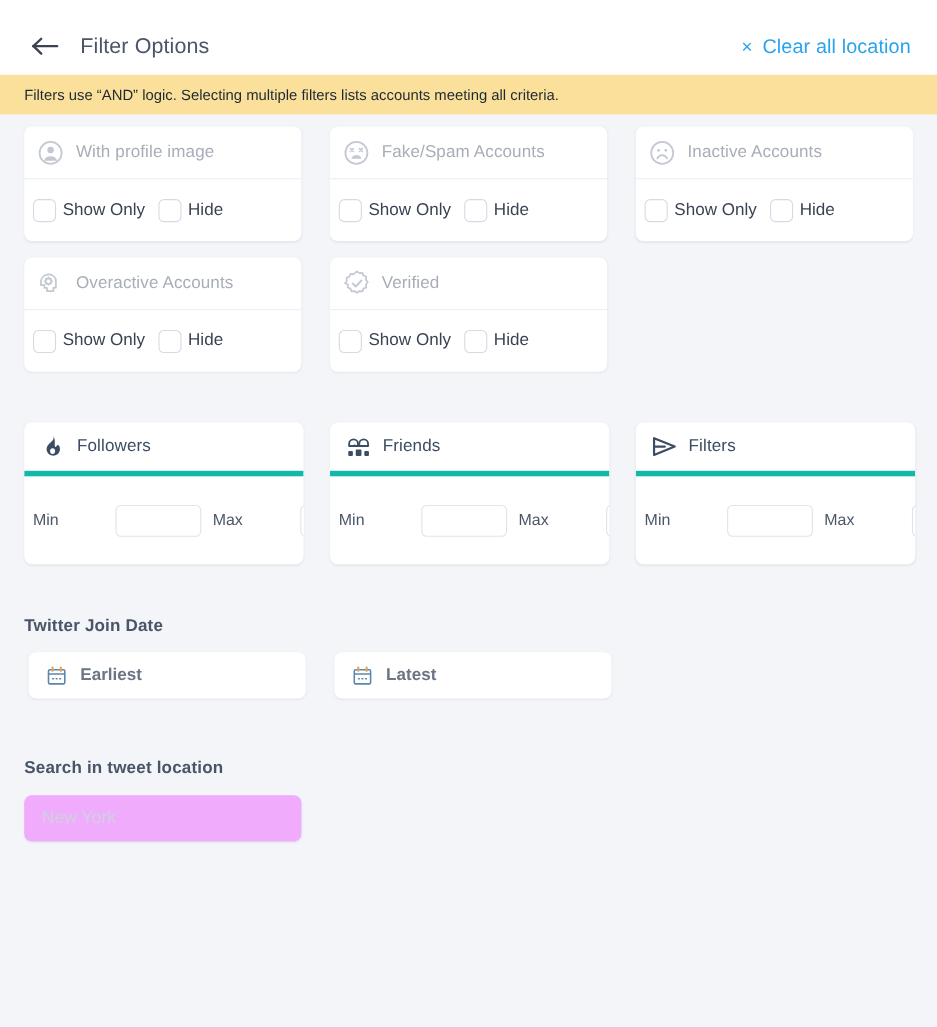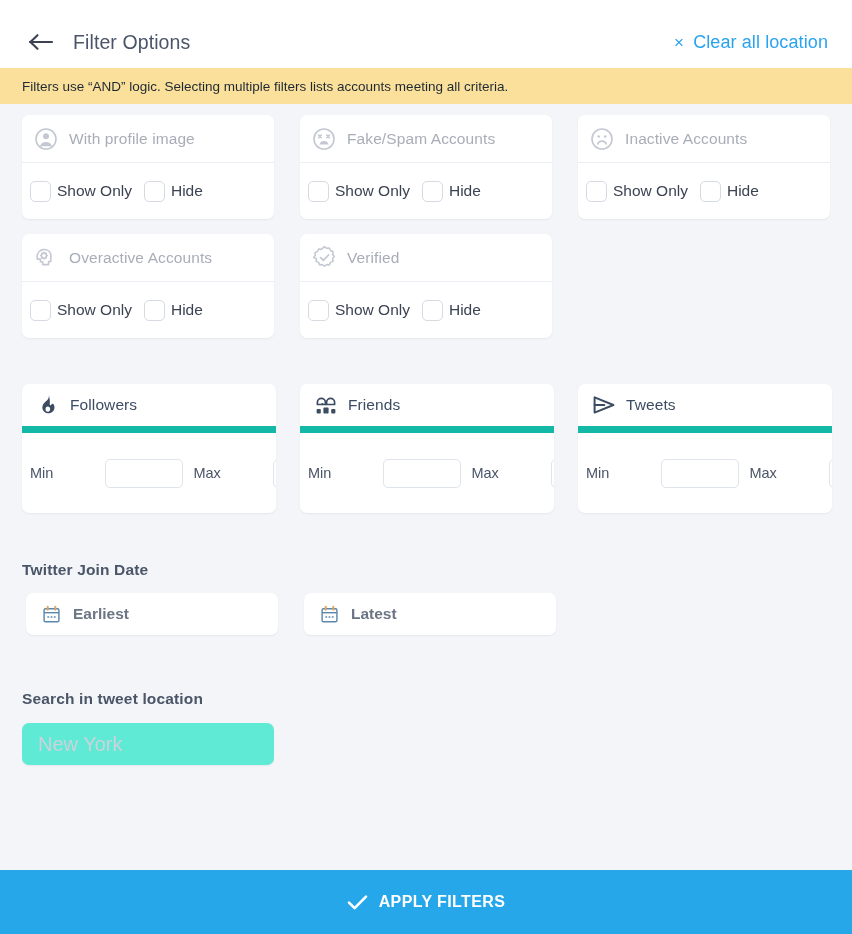--- a/index.html
+++ b/index.html
@@ -87,21 +87,21 @@
   .opt-label { margin-left: 6px; font-size: 15.5px; color: #3b4252; }
 
   
   .rcard {
     width: 254px; background: #fff; border-radius: 7px;
     box-shadow: 0 1px 2px rgba(40,50,80,.07);
     overflow: hidden;
   }
   .rcard-head {
     height: 49px; display: flex; align-items: center;
-    padding-left: 12px; border-bottom: 7px solid #14b8a6;
+    padding-left: 12px; border-bottom: 5px solid #14b8a6;
   }
   .rcard-icon {
     width: 27px; height: 27px; flex: 0 0 auto;
     display: flex; align-items: center; justify-content: center;
   }
   .rcard-label {
     margin-left: 9px; font-size: 15.5px; color: #3b4c63; letter-spacing: .1px;
   }
   .rcard-body {
     height: 80px; display: flex; align-items: center;
@@ -132,25 +132,25 @@
     width: 252px; height: 42px; background: #fff; border-radius: 7px;
     box-shadow: 0 1px 2px rgba(40,50,80,.07);
     display: flex; align-items: center; padding-left: 16px; cursor: pointer;
   }
   .date-icon { width: 20px; height: 20px; flex: 0 0 auto; display: flex; align-items: center; }
   .date-text { margin-left: 11px; font-size: 15.5px; font-weight: bold; color: #6b7584; }
 
   
   .loc-row { padding-left: 22px; margin-top: 15px; }
   .loc-input {
-    width: 252px; height: 42px; background: #5eead4; border: none;
+    width: 252px; height: 42px; background: #f0abfc; border: none;
     border-radius: 7px; box-shadow: 0 1px 2px rgba(40,50,80,.07);
     padding: 0 16px; outline: none;
     font-family: "Liberation Sans", sans-serif;
-    font-size: 20px; color: #3b4252;
+    font-size: 16px; color: #3b4252;
   }
   .loc-input::placeholder { color: #cdd2dc; }
 
   
   .apply-bar {
     position: absolute; left: 0; bottom: 0;
     width: 852px; height: 64px; background: #25a7ea;
     display: flex; align-items: center; justify-content: center;
     cursor: pointer;
   }
@@ -358,21 +358,21 @@
       </div>
 
       <div class="rcard">
         <div class="rcard-head">
           <span class="rcard-icon">
             <svg width="26" height="24" viewBox="0 0 26 24">
               <path d="M3.6 4.4v15.2L22.4 12z" fill="none" stroke="#3b4c63" stroke-width="2" stroke-linejoin="round"></path>
               <path d="M3.6 12h9.8" stroke="#3b4c63" stroke-width="2" stroke-linecap="round"></path>
             </svg>
           </span>
-          <span class="rcard-label">Tweets</span>
+          <span class="rcard-label">Filters</span>
         </div>
         <div class="rcard-body">
           <div class="minmax">
             <span class="mm-label">Min</span>
             <input class="mm-input" type="text" value="" style="">
           </div>
           <div class="minmax">
             <span class="mm-label">Max</span>
             <input class="mm-input" type="text" value="" style="">
           </div>
@@ -405,22 +405,14 @@
         <span class="date-text">Latest</span>
       </div>
     </div>
 
     <div class="sec-title sec-loc">Search in tweet location</div>
     <div class="loc-row">
       <input class="loc-input" type="text" placeholder="New York" style="">
     </div>
   </div>
 
-  <div class="apply-bar">
-    <span class="apply-check">
-      <svg width="21" height="17" viewBox="0 0 21 17">
-        <path d="M2 8.6L7.6 14.2L19 2.6" fill="none" stroke="#ffffff" stroke-width="2.6" stroke-linecap="round" stroke-linejoin="round"></path>
-      </svg>
-    </span>
-    <span class="apply-text">APPLY FILTERS</span>
-  </div>
 
 </div>
 
 </body></html>

